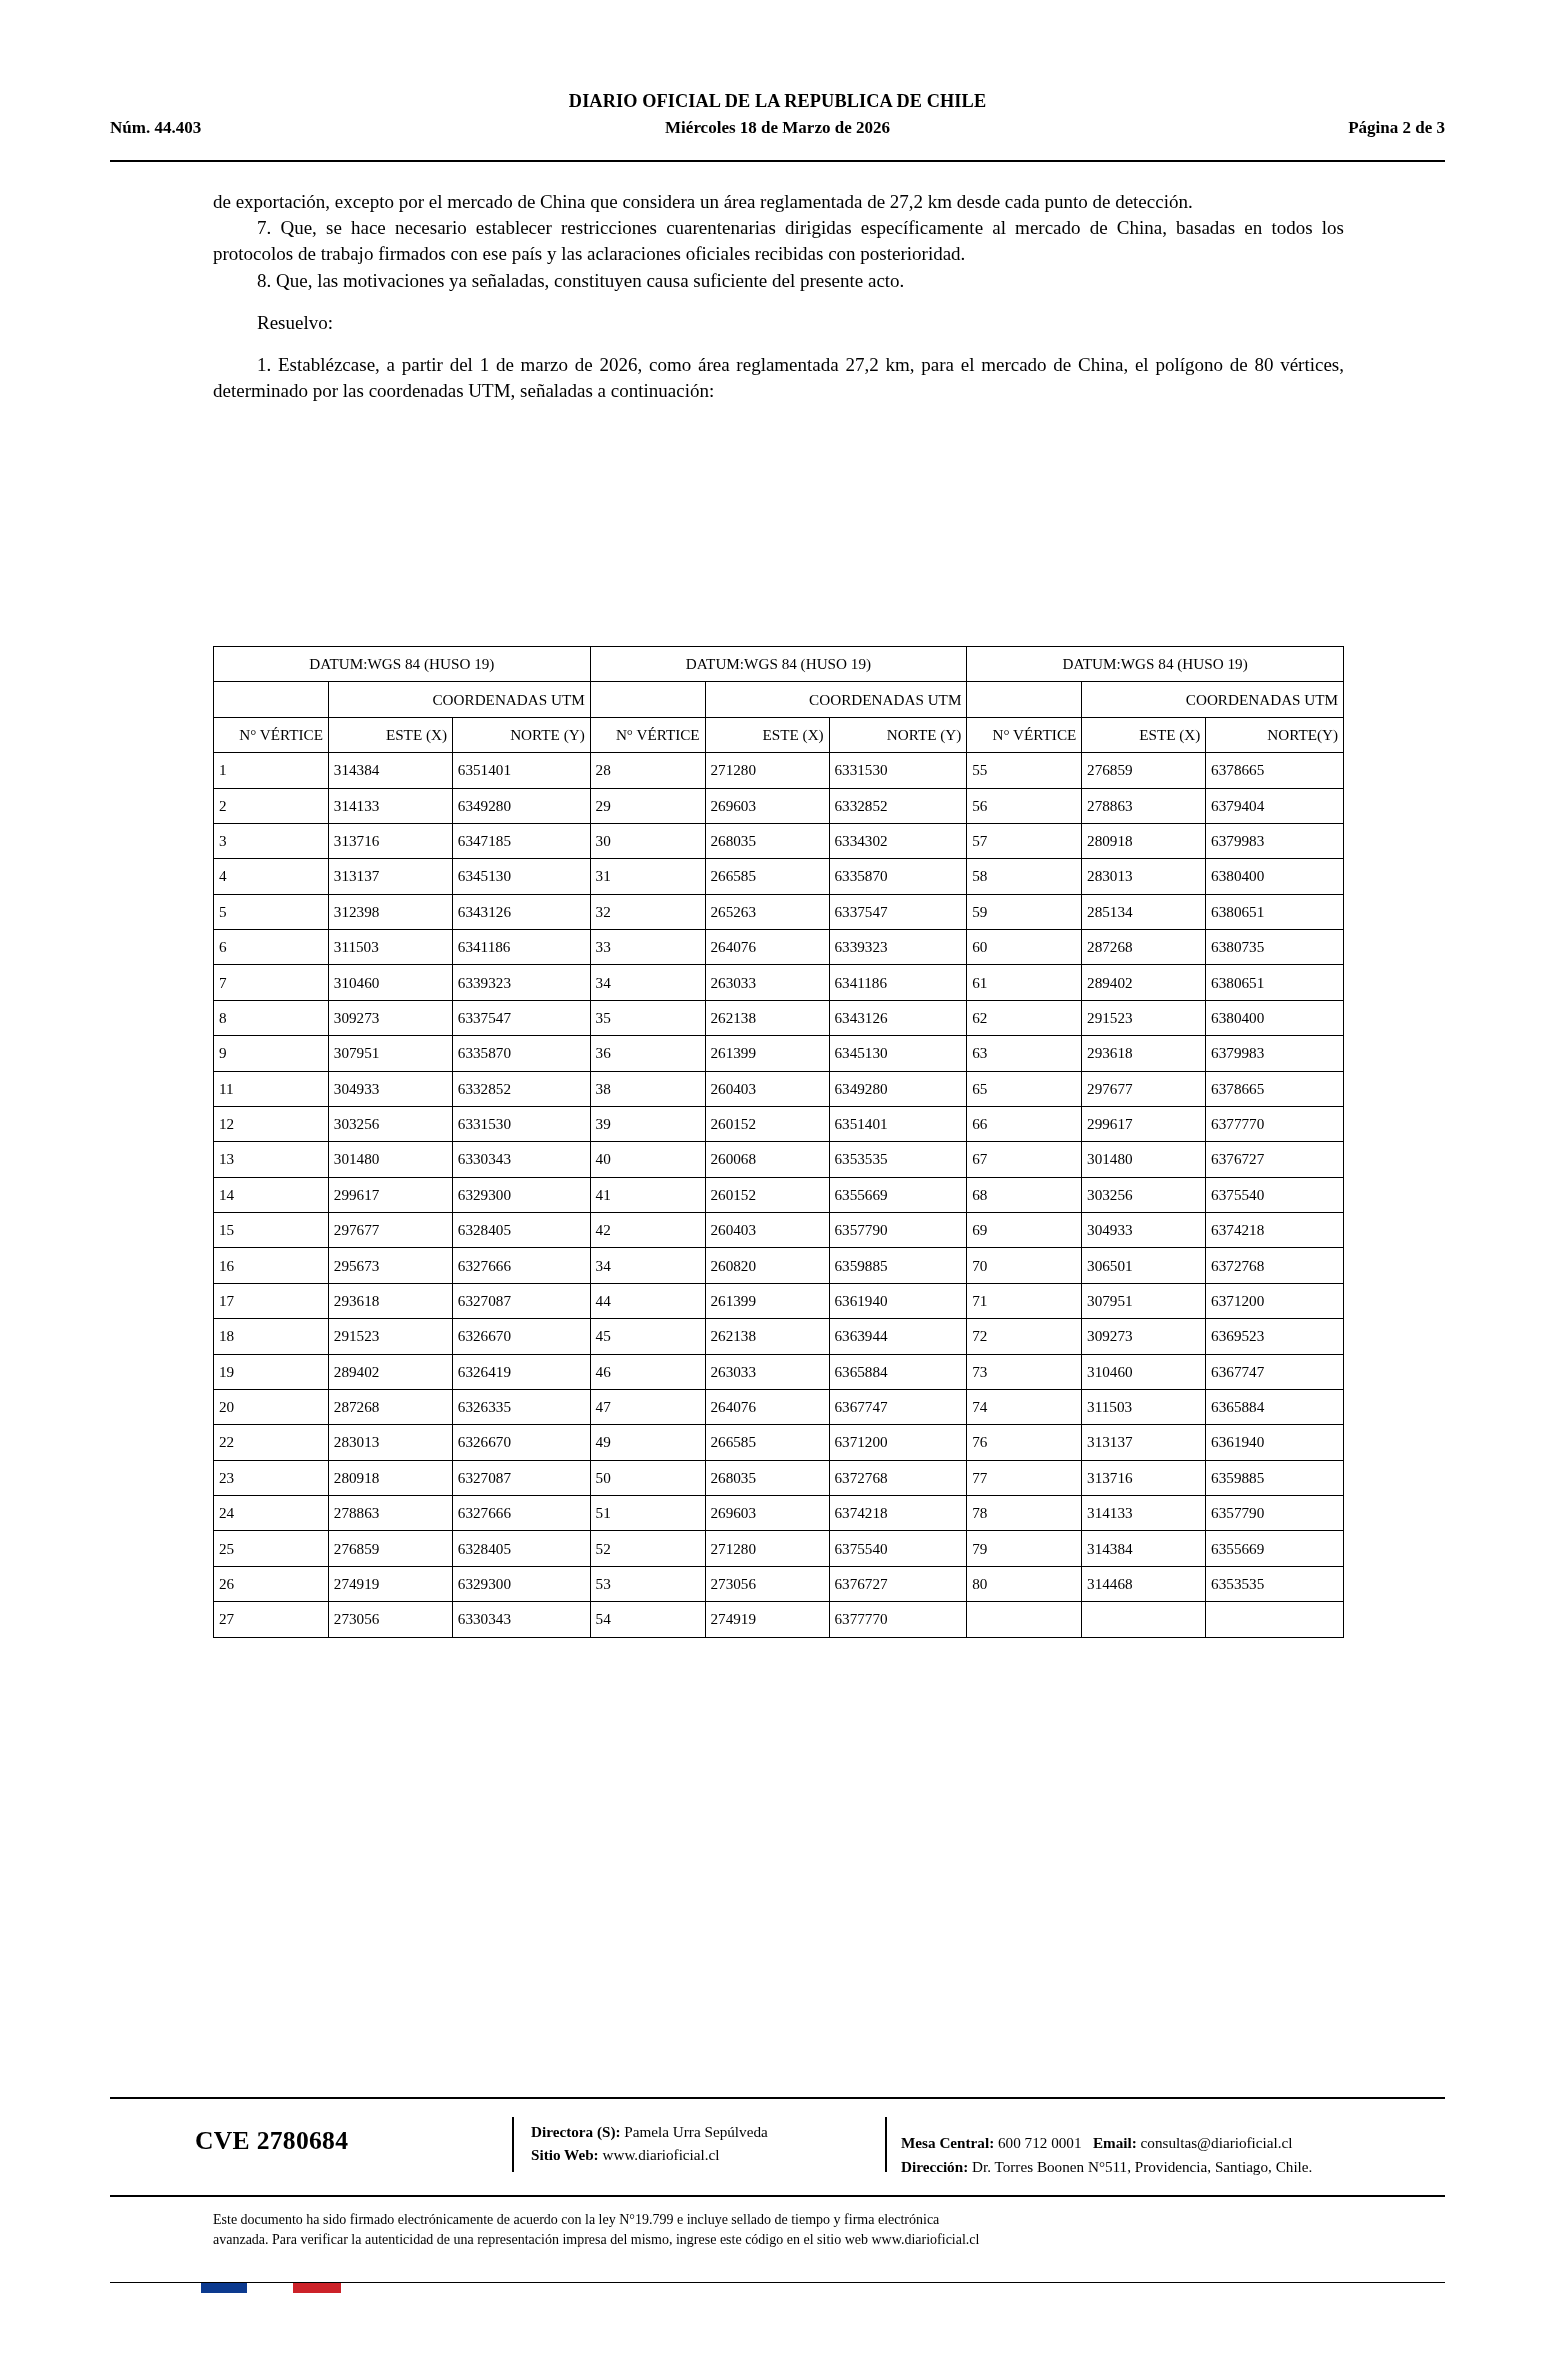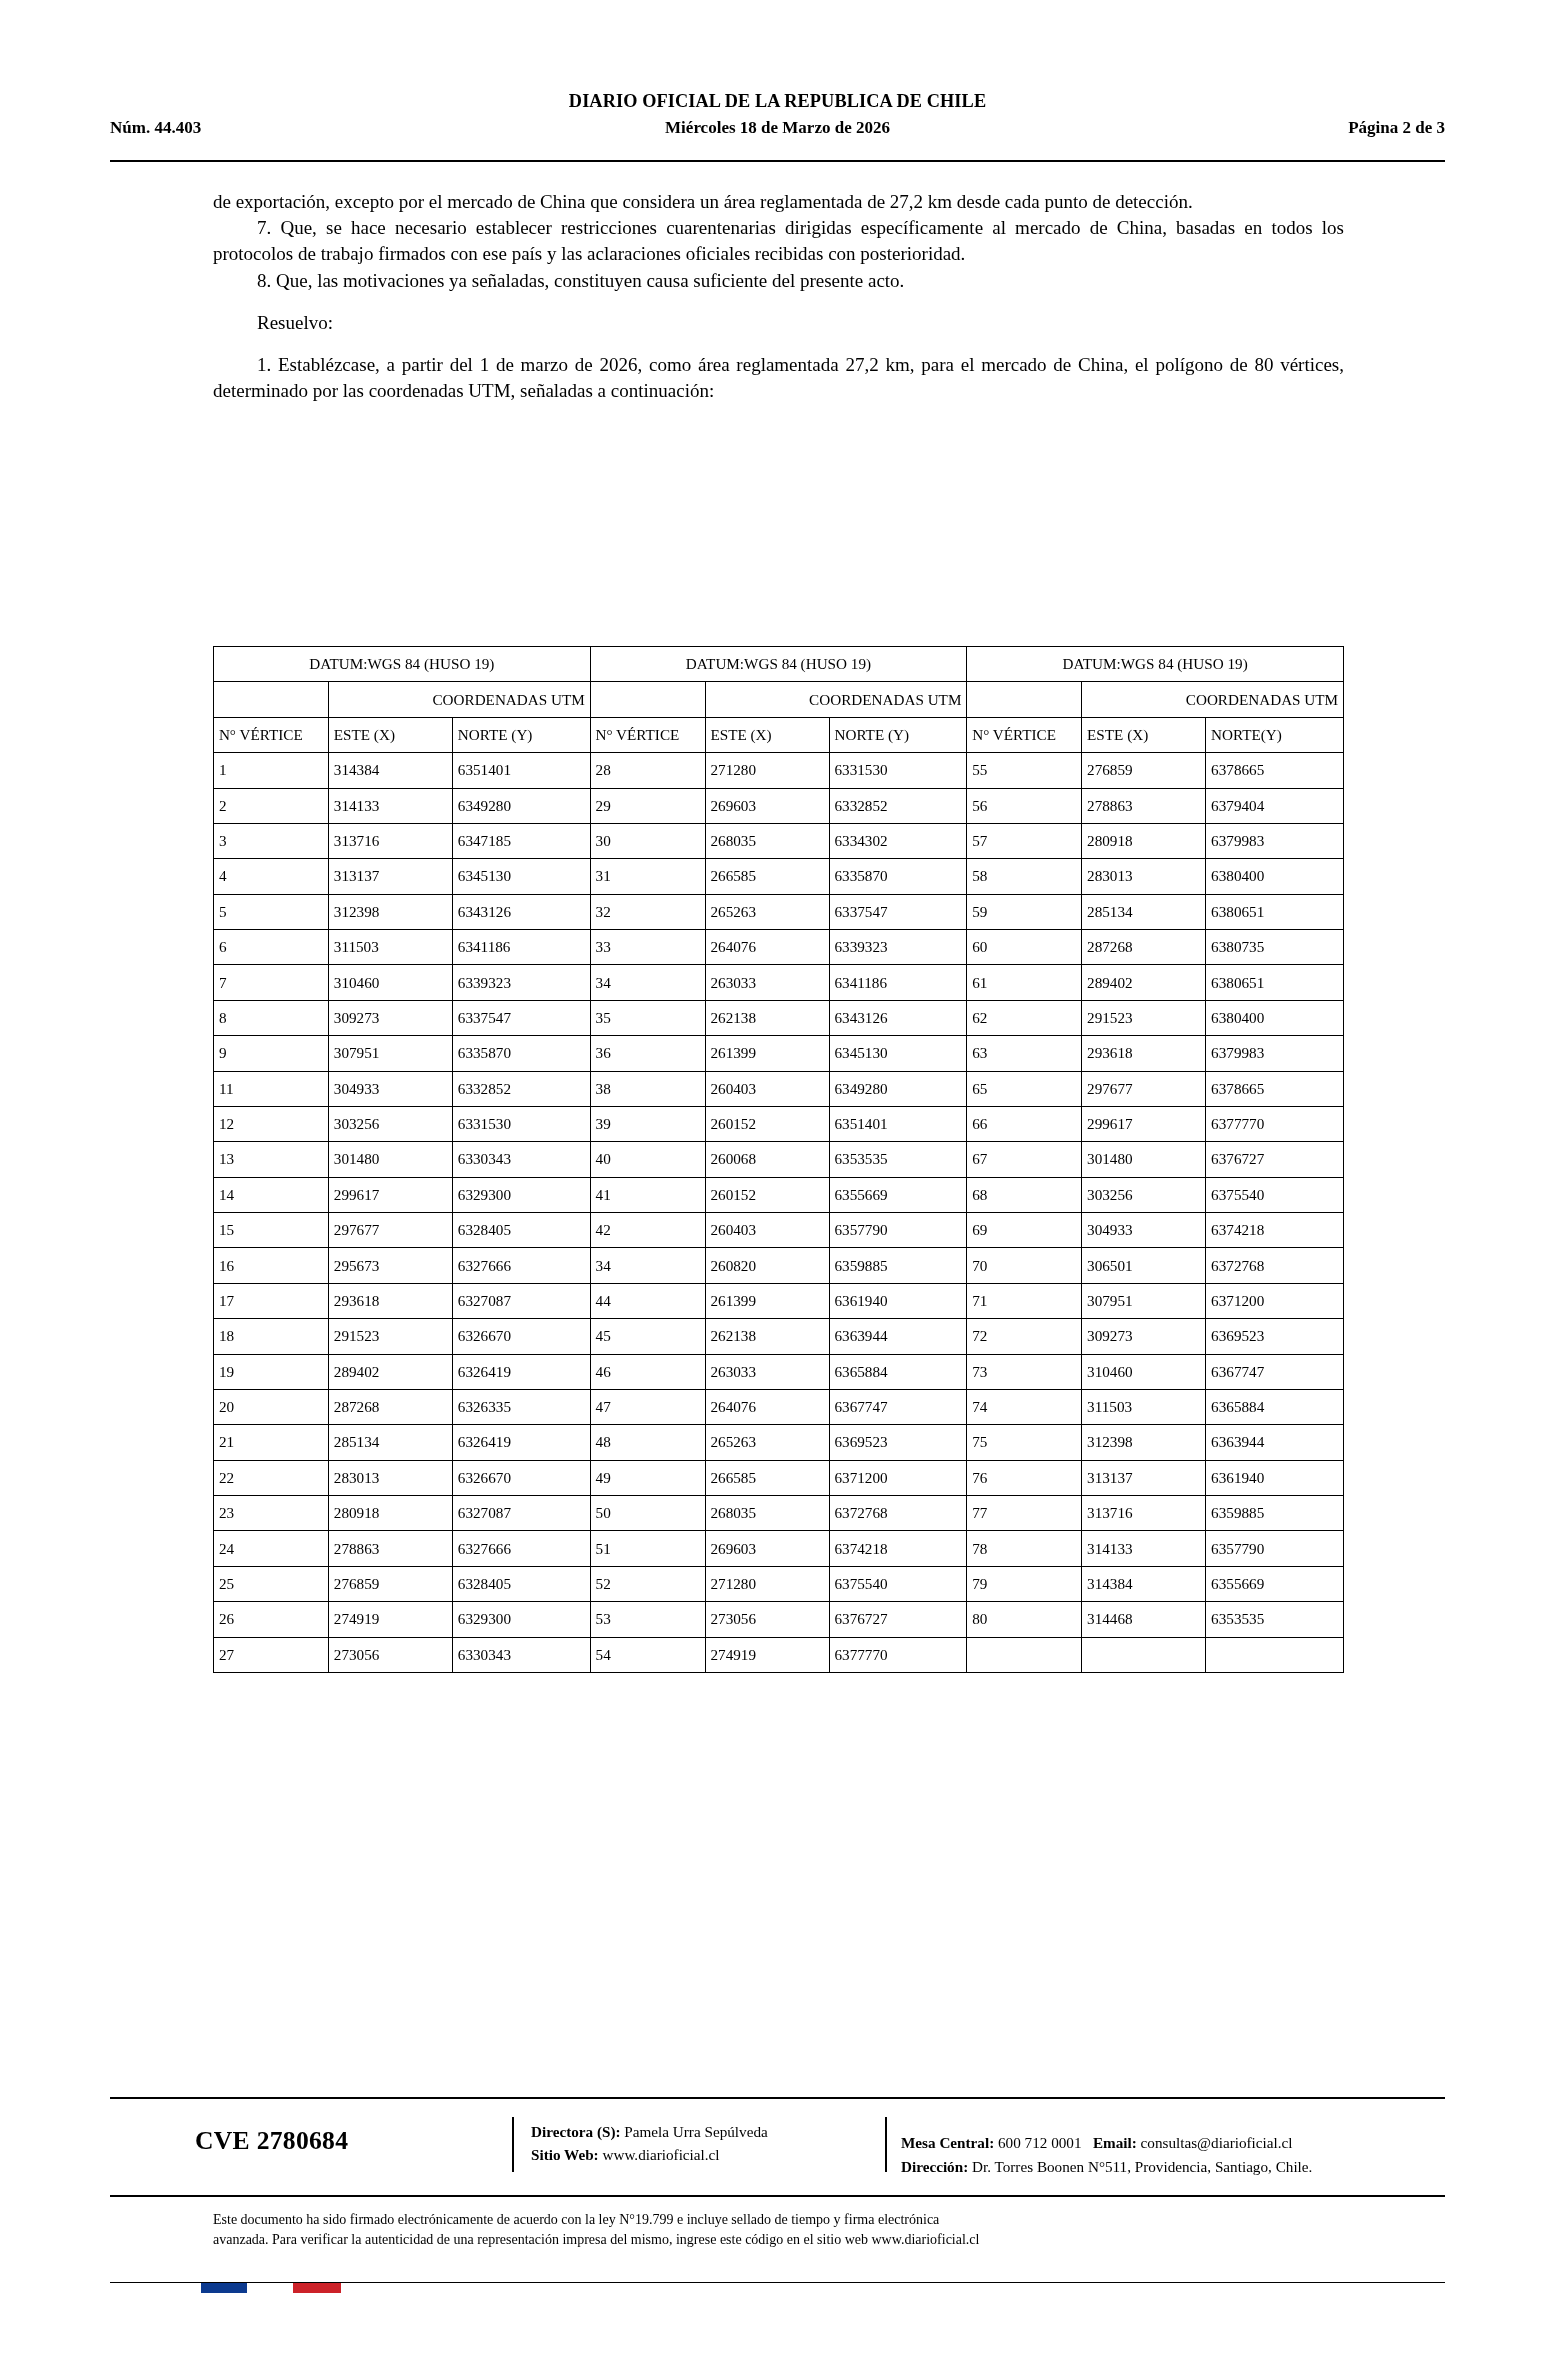--- a/index.html
+++ b/index.html
@@ -109,21 +109,21 @@
   }
   td.hdr-datum {
     text-align: center;
     font-size: 15.2px;
   }
   td.hdr-coord {
     text-align: right;
     font-size: 15.2px;
   }
   td.hdr-col {
-    text-align: left;
+    text-align: right;
     font-size: 15.2px;
   }
   td.cell {
     text-align: left;
     font-size: 15.2px;
   }
   .c-idx { width: 90px; }
   .c-e   { width: 98px; }
   .c-n   { width: 110px; }
   
@@ -470,31 +470,20 @@
         <tr>
           <td class="cell c-idx">20</td>
           <td class="cell c-e">287268</td>
           <td class="cell c-n">6326335</td>
           <td class="cell c-idx">47</td>
           <td class="cell c-e">264076</td>
           <td class="cell c-n">6367747</td>
           <td class="cell c-idx">74</td>
           <td class="cell c-e">311503</td>
           <td class="cell c-n">6365884</td>
-        </tr>
-        <tr>
-          <td class="cell c-idx">21</td>
-          <td class="cell c-e">285134</td>
-          <td class="cell c-n">6326419</td>
-          <td class="cell c-idx">48</td>
-          <td class="cell c-e">265263</td>
-          <td class="cell c-n">6369523</td>
-          <td class="cell c-idx">75</td>
-          <td class="cell c-e">312398</td>
-          <td class="cell c-n">6363944</td>
         </tr>
         <tr>
           <td class="cell c-idx">22</td>
           <td class="cell c-e">283013</td>
           <td class="cell c-n">6326670</td>
           <td class="cell c-idx">49</td>
           <td class="cell c-e">266585</td>
           <td class="cell c-n">6371200</td>
           <td class="cell c-idx">76</td>
           <td class="cell c-e">313137</td>

